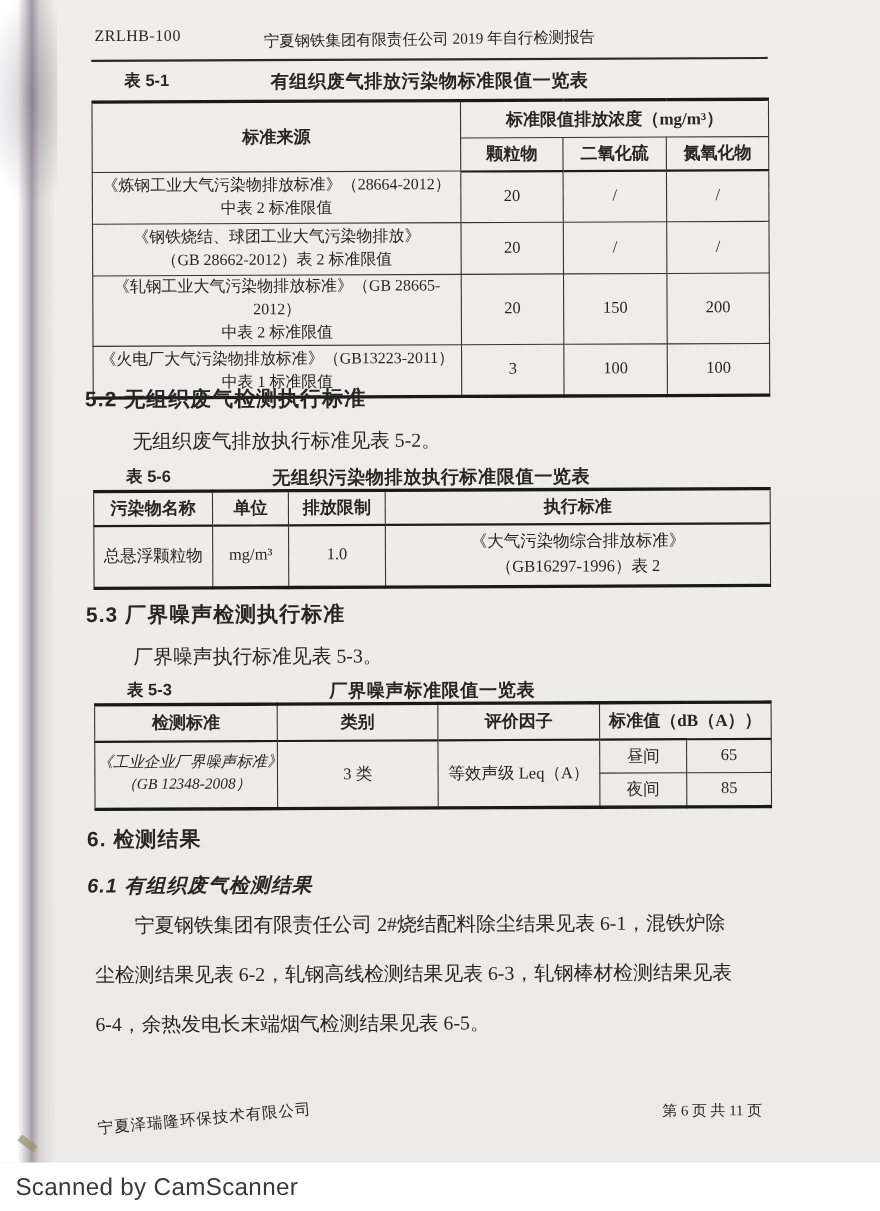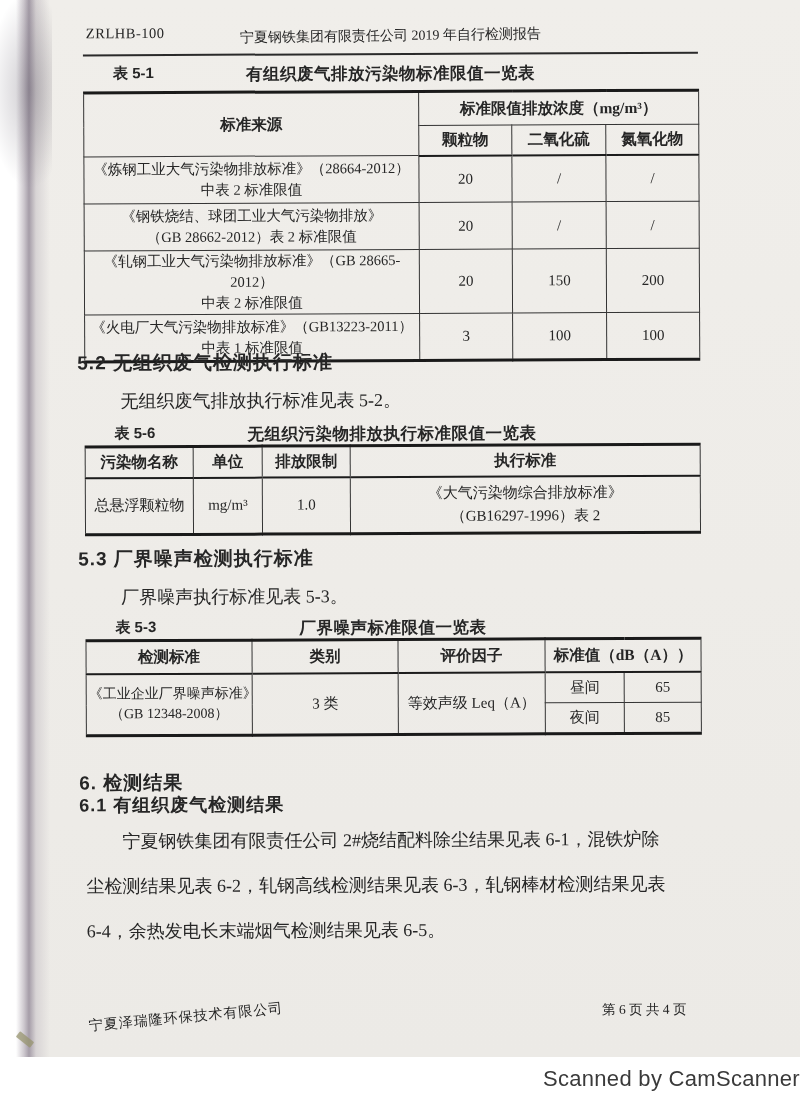--- a/index.html
+++ b/index.html
@@ -37,38 +37,38 @@
   .t51 thead tr.gr{height:34px;} .t51 thead tr.sub{height:30px;}
   .t51 tbody tr{height:47px;}
   .t51 td.src{font-size:14.5px;line-height:21px;}
 
   .t52{top:444px;}
   .t52 thead tr{height:31px;} .t52 tbody tr{height:57px;}
   .t52 td.std{font-size:15px;line-height:23px;}
 
   .t53{top:638px;}
   .t53 thead tr{height:33px;} .t53 tbody tr{height:31px;}
-  .t53 td.std{font-size:14px;line-height:20px;white-space:nowrap;}
+  .t53 td.std{font-size:14px;line-height:20px;white-space:nowrap;font-style:italic;}
 
   .sec-h{position:absolute;left:78px;font-size:19px;letter-spacing:1px;}
-  .h52{top:349px;} .h53{top:545px;} .h6{top:769px;} .h61{top:792px;font-size:18px;}
+  .h52{top:349px;} .h53{top:545px;} .h6{top:749px;} .h61{top:792px;font-size:18px;font-style:italic;}
   .para{position:absolute;left:85px;width:615px;font-size:18px;text-indent:2em;}
   .p52{top:388px;} .p53{top:584px;}
   .cap51{top:63px;} .cap52{top:423px;} .cap53{top:617px;}
 
   .para61{position:absolute;left:85px;top:818px;width:620px;font-size:18px;line-height:45px;}
   .para61 .ln{height:45px;white-space:nowrap;}
   .para61 .ln.first{text-indent:2em;}
 
   .page-ind{position:absolute;top:1002px;left:600px;width:180px;font-size:13.5px;}
   .company{position:absolute;top:1016px;left:86px;font-size:14px;transform:rotate(-5deg);
            transform-origin:left top;letter-spacing:1px;}
 
   .scanner-bar{position:absolute;left:0;top:1057px;width:800px;height:44px;background:#ffffff;
-           display:flex;align-items:center;justify-content:flex-end;}
+           display:flex;align-items:center;}
   .scanner-bar span{margin-left:14px;font-family:"Liberation Sans", sans-serif;font-size:22px;
            color:#3a3a3a;letter-spacing:.3px;}
 </style>
 </head>
 <body>
 
 <div class="scan">
   <div class="paper">
     <div class="edge-shadow"></div>
     <div class="corner-fold"></div>
@@ -222,21 +222,21 @@
 
       <div class="sec-h h6 hei">6. 检测结果</div>
       <div class="sec-h h61 hei">6.1 有组织废气检测结果</div>
 
       <div class="para61">
         <div class="ln first">宁夏钢铁集团有限责任公司 2#烧结配料除尘结果见表 6-1，混铁炉除</div>
         <div class="ln">尘检测结果见表 6-2，轧钢高线检测结果见表 6-3，轧钢棒材检测结果见表</div>
         <div class="ln">6-4，余热发电长末端烟气检测结果见表 6-5。</div>
       </div>
 
-      <div class="page-ind">第 6 页 共 4 页</div>
+      <div class="page-ind">第 6 页 共 11 页</div>
       <div class="company">宁夏泽瑞隆环保技术有限公司</div>
     </div>
   </div>
 
   <div class="scanner-bar">
     <span>Scanned by CamScanner</span>
   </div>
 </div>
 
 </body></html>

